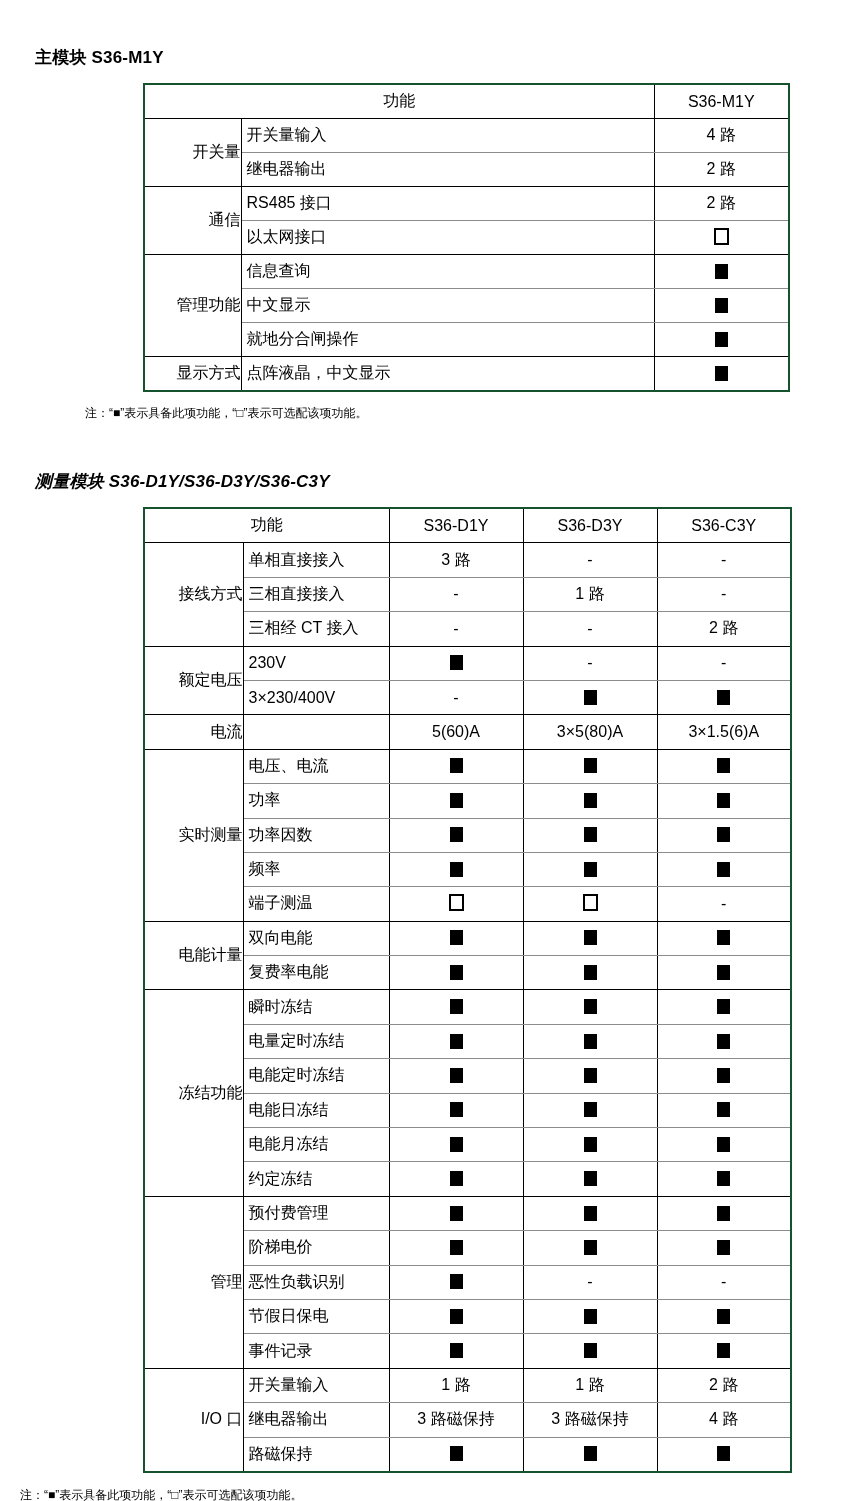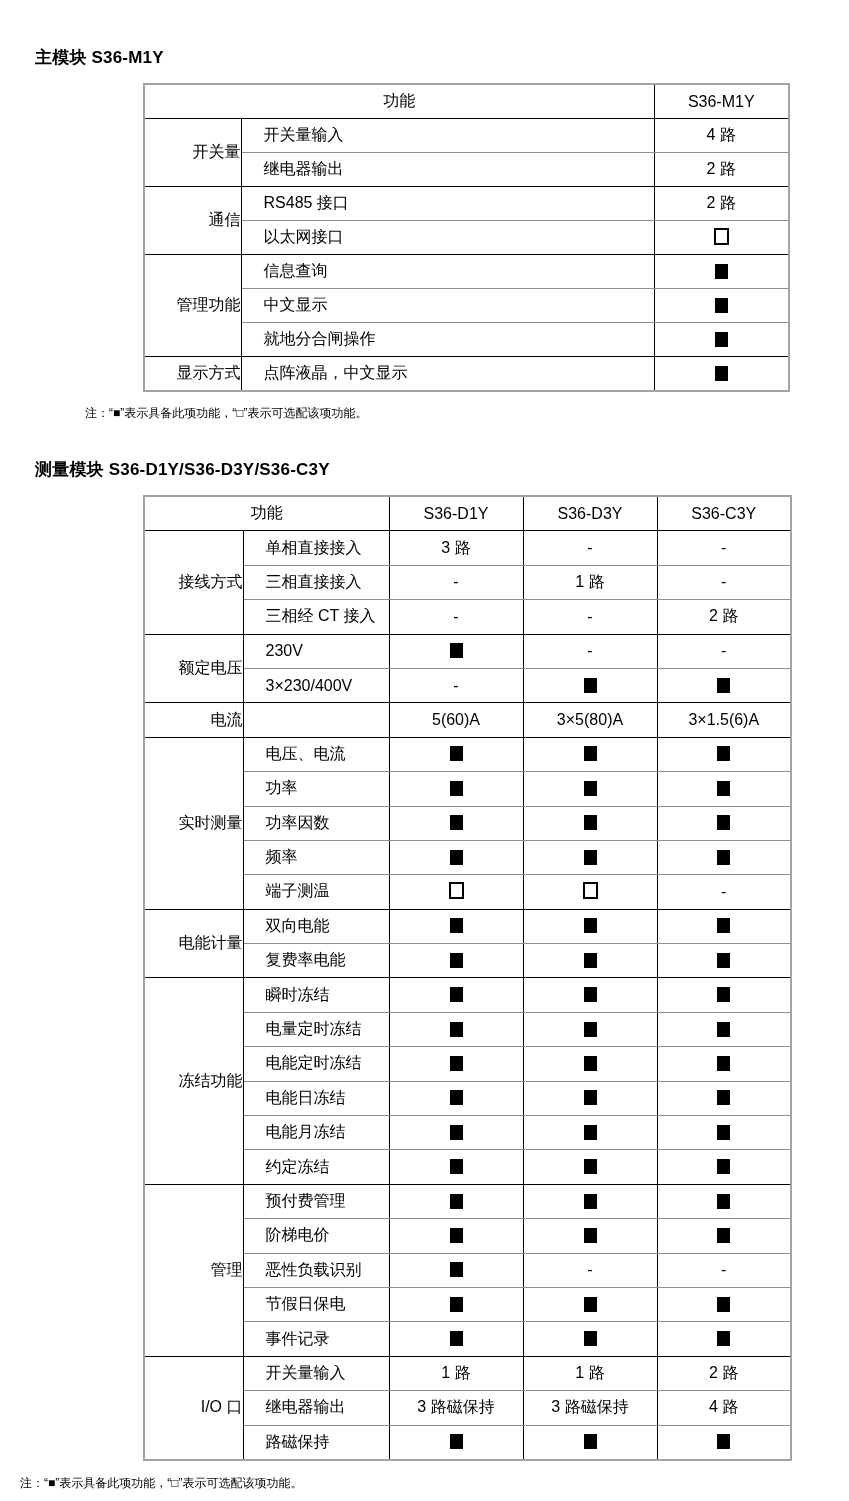--- a/index.html
+++ b/index.html
@@ -1,35 +1,35 @@
 <!DOCTYPE html>
 <html><head>
 <meta charset="utf-8">
 <style>
   html,body{margin:0;padding:0;background:#fff;}
   body{width:849px;height:1501px;font-family:"Liberation Sans","DejaVu Sans",sans-serif;color:#000;}
   .page{box-sizing:border-box;width:792px;height:1501px;padding:46px 30px 0 35px;position:relative;}
   .doc-title{font-size:17px;font-weight:bold;margin:0;letter-spacing:0.2px;}
   .tbl-indent{margin-left:108px;}
-  table{border-collapse:collapse;table-layout:fixed;border:2px solid #a3a3a3;margin-top:14px;}
+  table{border-collapse:collapse;table-layout:fixed;border:2px solid #14532d;margin-top:14px;}
   td{border:1px solid #000;font-size:16px;padding:0;vertical-align:middle;overflow:hidden;white-space:nowrap;}
   .t1{width:645px;}
   .t2{width:647px;}
   .t1 td{height:33px;}
   .t2 td{height:33.4px;}
   td.hdr{text-align:center;}
   td.cat{text-align:right;padding-left:26px;}
-  td.feat{text-align:left;padding-left:22px;}
+  td.feat{text-align:left;padding-left:5px;}
   td.val{text-align:center;}
   td.gb{border-bottom-color:#8c8c8c;}
   .sq-f{display:inline-block;width:13px;height:15px;background:#000;vertical-align:-2px;}
   .sq-o{display:inline-block;width:11px;height:13px;border:2px solid #000;background:#fff;vertical-align:-2px;}
   .note{font-size:12px;margin:13px 0 0 50px;}
   .note2{margin:14px 0 0 -15px;}
-  .title2{margin-top:36px;}
+  .title2{margin-top:48px;font-style:italic;}
 </style>
 </head>
 <body>
 
 <div class="page">
 
   <h2 class="doc-title">主模块 S36-M1Y</h2>
 
   <div class="tbl-indent">
     <table class="t1">

